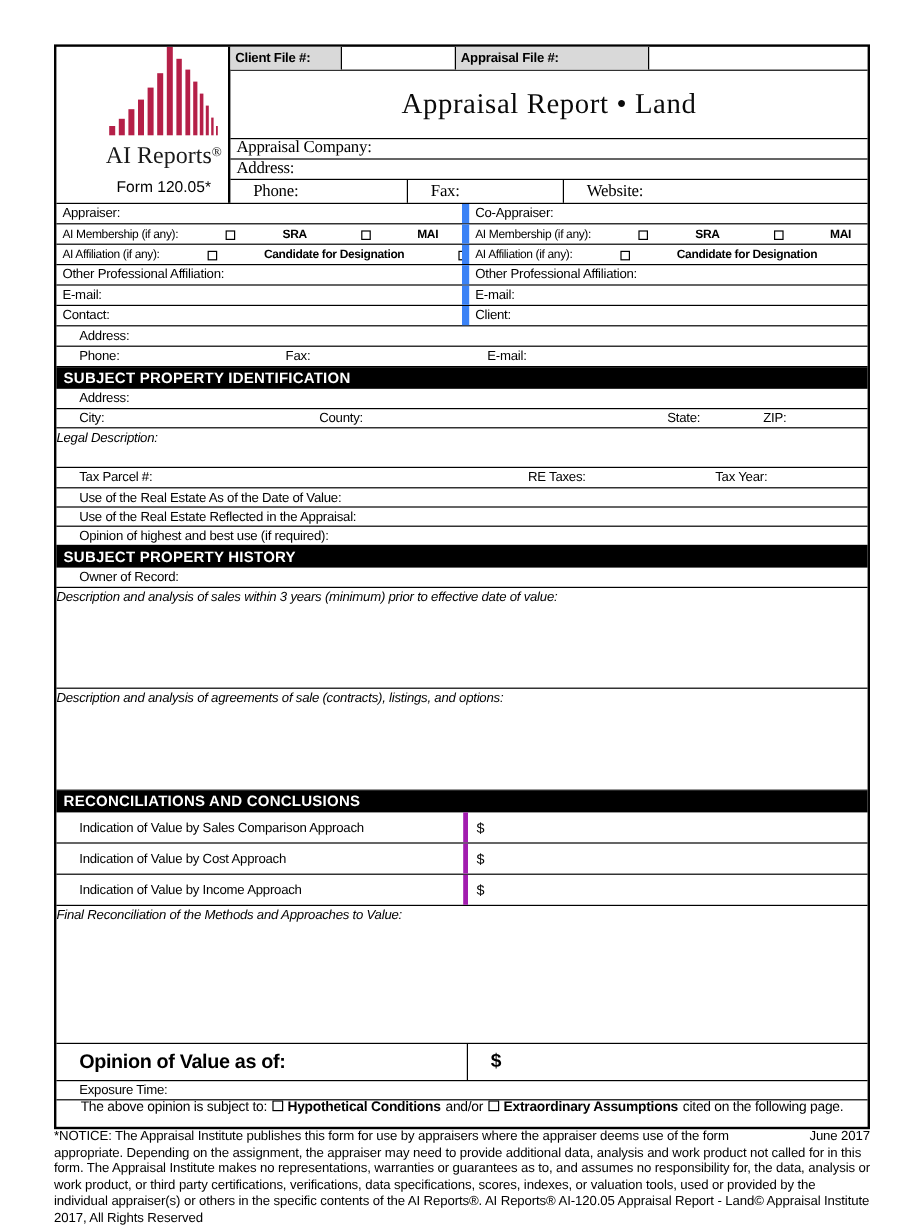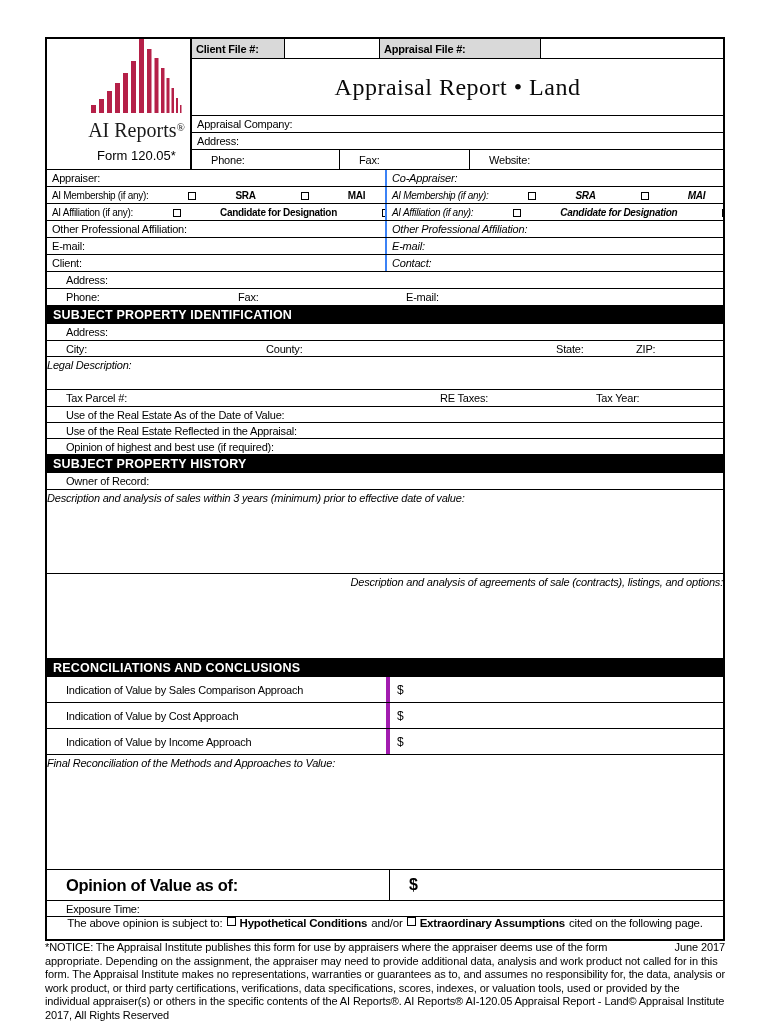--- a/index.html
+++ b/index.html
@@ -28,29 +28,29 @@
   .hdr-right { flex: 1; display: flex; flex-direction: column; min-width: 0; }
   .file-row { display: grid; grid-template-columns: 93px 94px 162px 1fr; height: 20px; border-bottom: 1px solid #000; }
   .fcell { display: flex; align-items: center; padding: 0 4px; font-size: 11px; font-weight: bold; letter-spacing: -0.2px; }
   .fcell.gray { background: #D9D9D9; border-right: 1px solid #000; border-left: 1px solid #000; }
   .fcell.gray:first-child { border-left: none; }
   .title-row {
     height: 57px; border-bottom: 1px solid #000;
     display: flex; align-items: center; justify-content: center;
     font-family: "Liberation Serif", serif; font-size: 24px; letter-spacing: 0.5px; color: #0a0a0a;
   }
-  .hrow { height: 17px; border-bottom: 1px solid #000; display: flex; align-items: center; padding: 0 5px; font-size: 11px; letter-spacing: -0.2px; }
+  .hrow { height: 17px; border-bottom: 1px solid #000; display: flex; align-items: center; padding: 0 5px; font-size: 14px; letter-spacing: -0.2px; font-family: Liberation Serif, serif; }
   .pfw { display: grid; grid-template-columns: 147px 130px 1fr; height: 19px; border-bottom: none; padding: 0; }
   .pfw .cell + .cell { border-left: 1px solid #000; }
   
   .row { display: flex; align-items: center; border-bottom: 1px solid #000; font-size: 11px; letter-spacing: -0.2px; height: 17px; }
   .cell { display: flex; align-items: center; padding: 0 19px; height: 100%; overflow: hidden; white-space: nowrap; min-width: 0; }
   .grid { display: grid; padding: 0; }
   .dual > .half { flex: 0 0 50%; display: flex; align-items: center; padding: 0 5px; height: 100%; overflow: hidden; white-space: nowrap; gap: 36px; }
-  .dual > .half + .half { border-left: 2px solid #3b82f6; font-style: italic; }
+  .dual > .half + .half { border-left: 6px solid #3b82f6; }
   .lbl { flex: 0 0 auto; }
   .fill { flex: 1 1 auto; height: 100%; }
   .bold { font-weight: bold; }
   .cb {
     display: inline-block; width: 9px; height: 9px; border: 1px solid #000;
     background: #fff; margin: 0 3px -1px 0; flex: 0 0 auto;
   }
   .cb.sm { width: 8px; height: 8px; }
   .opt { font-weight: bold; font-size: 10px; }
   .gapL { margin-left: 9px; } .gapS { margin-left: 4px; }
@@ -211,25 +211,25 @@
       <span class="fill"></span>
     </div>
     <div class="half">
       <span class="lbl">E-mail:</span>
       <span class="fill"></span>
     </div>
   </div>
 
   <div class="row dual">
     <div class="half">
+      <span class="lbl">Contact:</span>
+      <span class="fill"></span>
+    </div>
+    <div class="half">
       <span class="lbl">Client:</span>
-      <span class="fill"></span>
-    </div>
-    <div class="half">
-      <span class="lbl">Contact:</span>
       <span class="fill"></span>
     </div>
   </div>
 
   <div class="row">
     <div class="cell" style="flex:1">
       <span class="lbl">Address:</span>
       <span class="fill"></span>
     </div>
   </div>
@@ -321,21 +321,21 @@
     <div class="cell" style="flex:1">
       <span class="lbl">Owner of Record:</span>
       <span class="fill"></span>
     </div>
   </div>
 
   <div class="box" style="height:84px;">
     <span class="lbl">Description and analysis of sales within 3 years (minimum) prior to effective date of value:</span>
   </div>
 
-  <div class="box" style="height:85px;text-align:right;">
+  <div class="box" style="height:85px;">
     <span class="lbl">Description and analysis of agreements of sale (contracts), listings, and options:</span>
   </div>
 
   <div class="secbar">RECONCILIATIONS AND CONCLUSIONS</div>
 
   <div class="ind">
     <div class="cell">Indication of Value by Sales Comparison Approach</div>
     <div class="cell val">
       <span>$</span>
       <span class="fill"></span>

